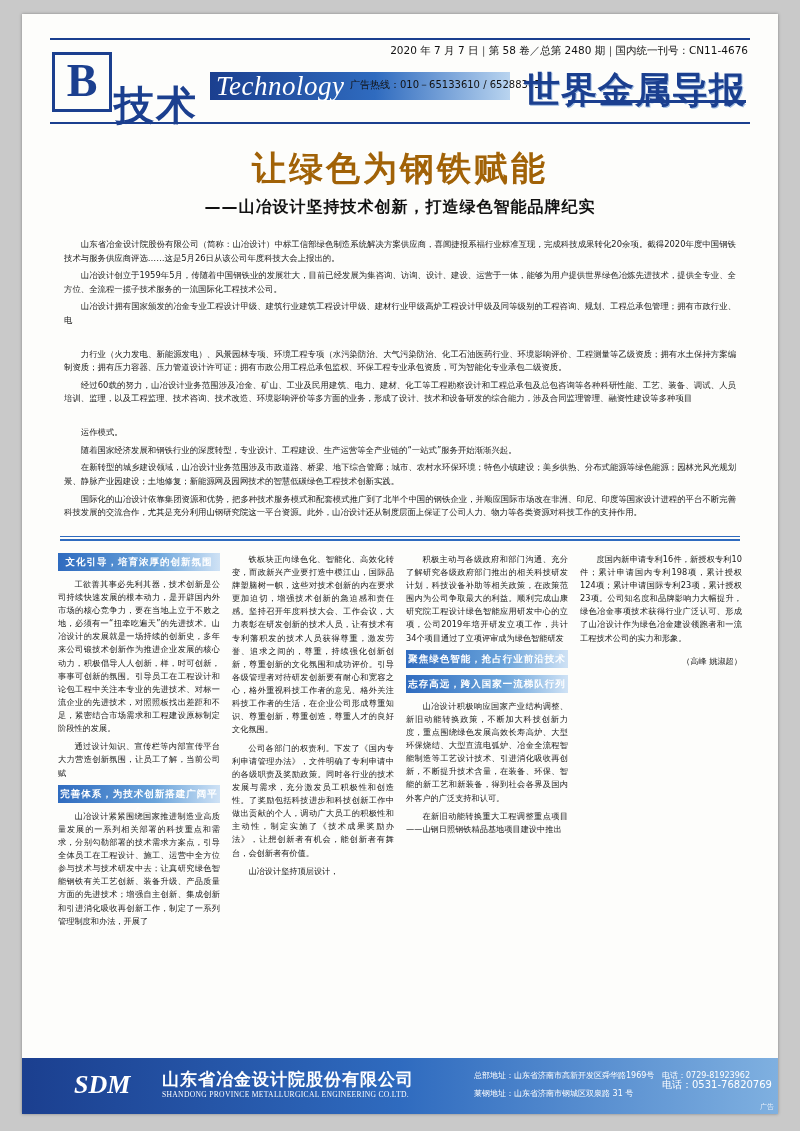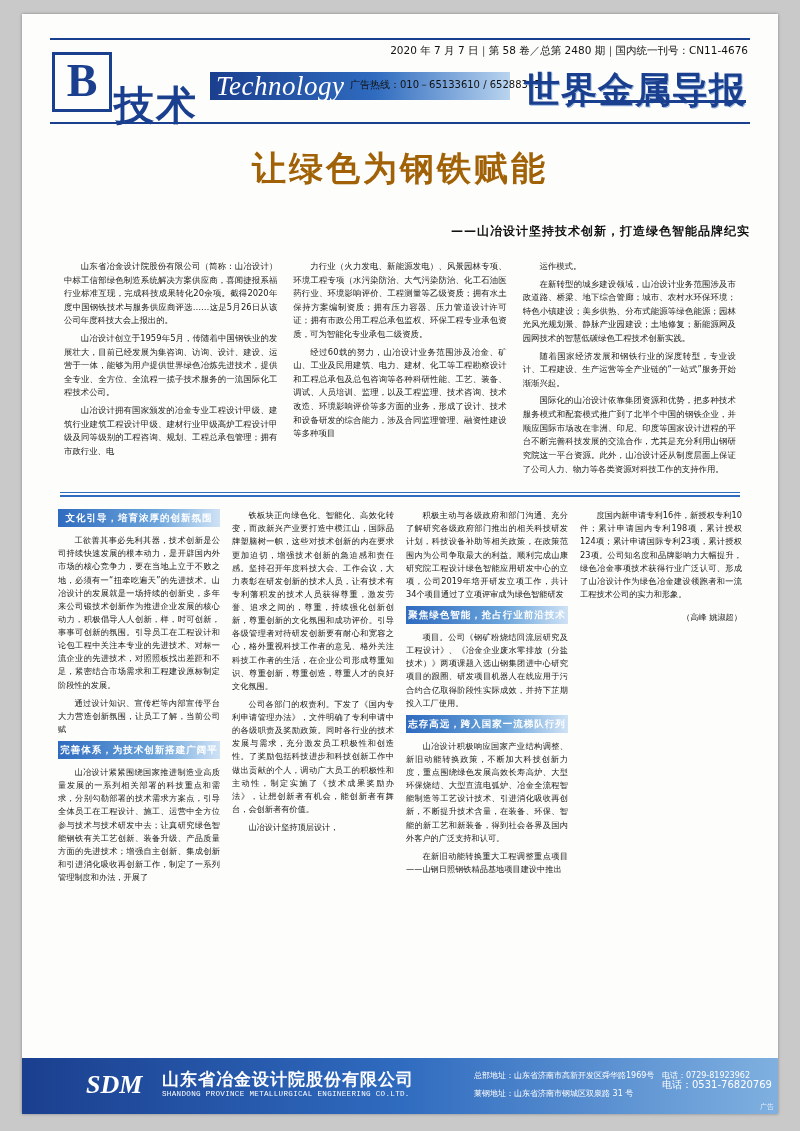--- a/index.html
+++ b/index.html
@@ -89,35 +89,36 @@
   .headline{
     margin-top:22px;
     text-align:center;
     font-size:34px;
     font-weight:bold;
     color:#a16207;
     letter-spacing:3px;
     font-family:"DejaVu Sans", sans-serif;
   }
   .subhead{
-    margin-top:31px;
-    text-align:right;
-    font-size:12px;
+    margin-top:5px;
+    text-align:center;
+    font-size:16px;
     font-weight:bold;
     color:#111;
     letter-spacing:1px;
     font-family:"DejaVu Sans", sans-serif;
   }
 
   
   .lead{
     margin-top:20px;
     display:flex;
     gap:16px;
     padding:0 14px;
+    flex-direction:column;
   }
   .lead .col{
     flex:1;
     font-size:8.4px;
     line-height:1.62;
     color:#1a1a1a;
     text-align:justify;
     font-family:"DejaVu Sans", sans-serif;
   }
   .lead p{margin:0 0 4px 0;text-indent:2em;}
@@ -171,34 +172,34 @@
 
   
   .footer{
     position:absolute;
     left:0;bottom:0;
     width:756px;height:56px;
     background:linear-gradient(90deg,#1b3f8f 0%, #2f6bbf 50%, #7fb0e0 100%);
     color:#fff;
   }
   .f-logo{
-    position:absolute;left:64px;top:12px;
+    position:absolute;left:52px;top:12px;
     font-size:26px;font-weight:bold;font-style:italic;
     color:#fff;
     font-family:"Liberation Serif", serif;
   }
   .f-name{
     position:absolute;left:140px;top:10px;
     font-size:17px;font-weight:bold;letter-spacing:1px;
     font-family:"DejaVu Sans", sans-serif;
   }
   .f-name-en{
     position:absolute;left:140px;top:32px;
     font-size:7.6px;letter-spacing:.3px;
-    font-family:Liberation Mono, monospace;
+    font-family:Liberation Serif, serif;
   }
   .f-addr1{position:absolute;left:452px;top:12px;font-size:8px;font-family:"DejaVu Sans", sans-serif;}
   .f-addr2{position:absolute;left:452px;top:30px;font-size:8px;font-family:"DejaVu Sans", sans-serif;}
   .f-tel1{position:absolute;left:640px;top:12px;font-size:8px;font-family:"DejaVu Sans", sans-serif;}
   .f-tel2{position:absolute;left:640px;top:20px;font-size:10px;font-family:"DejaVu Sans", sans-serif;text-align:right;}
   .f-ad{
     position:absolute;right:4px;bottom:2px;
     font-size:7px;color:#e6eef9;
     font-family:"DejaVu Sans", sans-serif;
   }
@@ -230,22 +231,22 @@
         <p>山东省冶金设计院股份有限公司（简称：山冶设计）中标工信部绿色制造系统解决方案供应商，喜闻捷报系福行业标准互现，完成科技成果转化20余项。截得2020年度中国钢铁技术与服务供应商评选……这是5月26日从该公司年度科技大会上报出的。</p>
         <p>山冶设计创立于1959年5月，传随着中国钢铁业的发展壮大，目前已经发展为集咨询、访询、设计、建设、运营于一体，能够为用户提供世界绿色冶炼先进技术，提供全专业、全方位、全流程一揽子技术服务的一流国际化工程技术公司。</p>
         <p>山冶设计拥有国家颁发的冶金专业工程设计甲级、建筑行业建筑工程设计甲级、建材行业甲级高炉工程设计甲级及同等级别的工程咨询、规划、工程总承包管理；拥有市政行业、电</p>
       </div>
       <div class="col">
         <p>力行业（火力发电、新能源发电）、风景园林专项、环境工程专项（水污染防治、大气污染防治、化工石油医药行业、环境影响评价、工程测量等乙级资质；拥有水土保持方案编制资质；拥有压力容器、压力管道设计许可证；拥有市政公用工程总承包监权、环保工程专业承包资质，可为智能化专业承包二级资质。</p>
         <p>经过60载的努力，山冶设计业务范围涉及冶金、矿山、工业及民用建筑、电力、建材、化工等工程勘察设计和工程总承包及总包咨询等各种科研性能、工艺、装备、调试、人员培训、监理，以及工程监理、技术咨询、技术改造、环境影响评价等多方面的业务，形成了设计、技术和设备研发的综合能力，涉及合同监理管理、融资性建设等多种项目</p>
       </div>
       <div class="col">
         <p>运作模式。</p>
+        <p>随着国家经济发展和钢铁行业的深度转型，专业设计、工程建设、生产运营等全产业链的“一站式”服务开始渐渐兴起。</p>
         <p>在新转型的城乡建设领域，山冶设计业务范围涉及市政道路、桥梁、地下综合管廊；城市、农村水环保环境；特色小镇建设；美乡供热、分布式能源等绿色能源；园林光风光规划景、静脉产业园建设；土地修复；新能源网及园网技术的智慧低碳绿色工程技术创新实践。</p>
-        <p>随着国家经济发展和钢铁行业的深度转型，专业设计、工程建设、生产运营等全产业链的“一站式”服务开始渐渐兴起。</p>
         <p>国际化的山冶设计依靠集团资源和优势，把多种技术服务模式和配套模式推广到了北半个中国的钢铁企业，并顺应国际市场改在非洲、印尼、印度等国家设计进程的平台不断完善科技发展的交流合作，尤其是充分利用山钢研究院这一平台资源。此外，山冶设计还从制度层面上保证了公司人力、物力等各类资源对科技工作的支持作用。</p>
       </div>
     </div>
 
     <div class="hr-blue"></div>
     <div class="hr-blue2"></div>
 
     <div class="body4">
 
       <div class="col">
@@ -258,21 +259,20 @@
 
       <div class="col">
         <p>铁板块正向绿色化、智能化、高效化转变，而政新兴产业要打造中模江山，国际品牌塑脑树一帜，这些对技术创新的内在要求更加迫切，增强技术创新的急迫感和责任感。坚持召开年度科技大会、工作会议，大力表彰在研发创新的技术人员，让有技术有专利藩积发的技术人员获得尊重，激发劳誉、追求之间的，尊重，持续强化创新创新，尊重创新的文化氛围和成功评价。引导各级管理者对待研发创新要有耐心和宽容之心，格外重视科技工作者的意见、格外关注科技工作者的生活，在企业公司形成尊重知识、尊重创新，尊重创造，尊重人才的良好文化氛围。</p>
         <p>公司各部门的权责利。下发了《国内专利申请管理办法》，文件明确了专利申请中的各级职责及奖励政策。同时各行业的技术发展与需求，充分激发员工积极性和创造性。了奖励包括科技进步和科技创新工作中做出贡献的个人，调动广大员工的积极性和主动性，制定实施了《技术成果奖励办法》，让想创新者有机会，能创新者有舞台，会创新者有价值。</p>
         <p>山冶设计坚持顶层设计，</p>
       </div>
 
       <div class="col">
         <p>积极主动与各级政府和部门沟通、充分了解研究各级政府部门推出的相关科技研发计划，科技设备补助等相关政策，在政策范围内为公司争取最大的利益。顺利完成山康研究院工程设计绿色智能应用研发中心的立项，公司2019年培开研发立项工作，共计34个项目通过了立项评审成为绿色智能研发</p>
         <div class="sect-head">聚焦绿色智能，抢占行业前沿技术</div>
-        <p>项目。公司《钢矿粉烧结回流层研究及工程设计》、《冶金企业废水零排放（分盐技术）》两项课题入选山钢集团进中心研究项目的跟圈、研发项目机器人在线应用于污合约合亿取得阶段性实际成效，并持下芷期投入工厂使用。</p>
         <div class="sect-head">志存高远，跨入国家一流梯队行列</div>
         <p>山冶设计积极响应国家产业结构调整、新旧动能转换政策，不断加大科技创新力度，重点围绕绿色发展高效长寿高炉、大型环保烧结、大型直流电弧炉、冶金全流程智能制造等工艺设计技术、引进消化吸收再创新，不断提升技术含量，在装备、环保、智能的新工艺和新装备，得到社会各界及国内外客户的广泛支持和认可。</p>
         <p>在新旧动能转换重大工程调整重点项目——山钢日照钢铁精品基地项目建设中推出</p>
       </div>
 
       <div class="col">
         <p>度国内新申请专利16件，新授权专利10件；累计申请国内专利198项，累计授权124项；累计申请国际专利23项，累计授权23项。公司知名度和品牌影响力大幅提升，绿色冶金事项技术获得行业广泛认可、形成了山冶设计作为绿色冶金建设领跑者和一流工程技术公司的实力和形象。</p>
         <div class="sign">（高峰 姚淑超）</div>
       </div>
 

